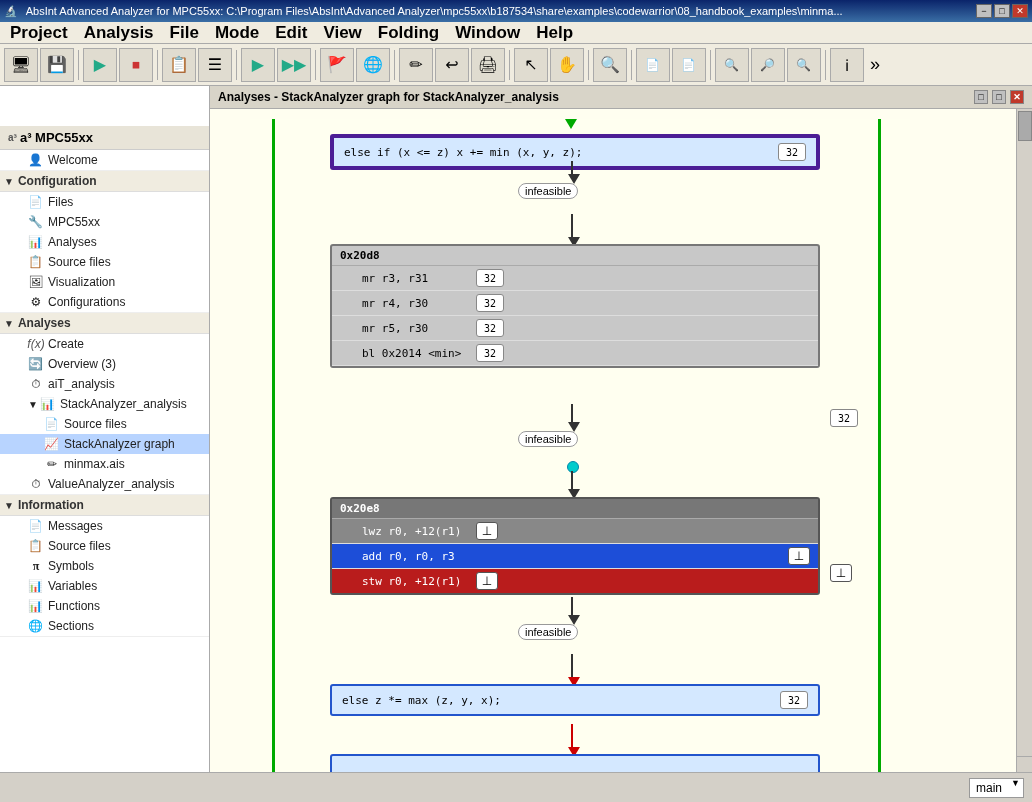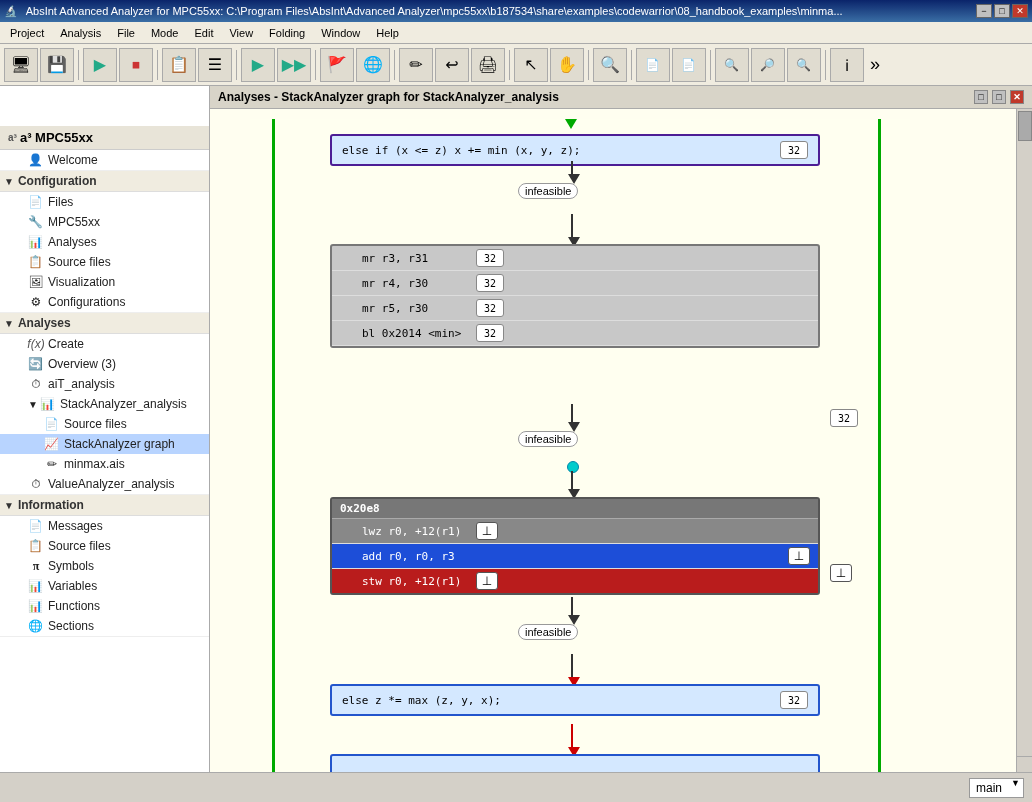--- a/index.html
+++ b/index.html
@@ -29,21 +29,22 @@
       background: #f0ece0;
       height: 22px;
       display: flex;
       align-items: center;
       border-bottom: 1px solid #aaa;
       padding: 0 2px;
     }
     .menu-item {
       padding: 2px 8px;
       cursor: pointer;
-      font-size: 11px;
+      font-size: 17px;
+      font-weight: bold;
     }
 
     
     #toolbar {
       background: #f0ece0;
       height: 42px;
       display: flex;
       align-items: center;
       border-bottom: 1px solid #aaa;
       padding: 2px 4px;
@@ -402,36 +403,37 @@
       <div id="graph-canvas">
 
         <div style="position:absolute; left:40px; top:10px; width:660px; height:760px; background:#fffff0; border:none;"></div>
 
         <div style="position:absolute; left:62px; top:10px; width:3px; height:780px; background:#00aa00;"></div>
 
         <div style="position:absolute; left:668px; top:10px; width:3px; height:780px; background:#00aa00;"></div>
 
         <div style="position:absolute; left:355px; top:10px; width:0; height:0; border-left:6px solid transparent; border-right:6px solid transparent; border-top:10px solid #00aa00;"></div>
 
-        <div style="position:absolute; left:120px; top:25px; width:490px; padding:5px 10px; background:#d4e8ff; border:2px solid #4c1d95; border-radius:3px; display:flex; align-items:center; justify-content:space-between;">
+        <div style="position:absolute; left:120px; top:25px; width:490px; padding:5px 10px; background:#d4e8ff; border:4px solid #4c1d95; border-radius:3px; display:flex; align-items:center; justify-content:space-between;">
           <span style="font-family:monospace; font-size:11px;">else  if (x &lt;= z)  x += min (x, y, z);</span>
           <span class="badge">32</span>
         </div>
 
         <div style="position:absolute; left:358px; top:65px; width:0; height:0; border-left:6px solid transparent; border-right:6px solid transparent; border-top:10px solid #333;"></div>
         <div style="position:absolute; left:361px; top:52px; width:2px; height:15px; background:#333;"></div>
 
         <div style="position:absolute; left:308px; top:75px;">
           <span class="infeasible-label">infeasible</span>
         </div>
 
         <div style="position:absolute; left:361px; top:105px; width:2px; height:25px; background:#333;"></div>
         <div style="position:absolute; left:358px; top:128px; width:0; height:0; border-left:6px solid transparent; border-right:6px solid transparent; border-top:10px solid #333;"></div>
 
         <div style="position:absolute; left:120px; top:135px; width:490px; background:#c8c8c8; border:2px solid #777; border-radius:3px;">
+          <div class="node-header">0x20d8</div>
           <div class="instr-row">
             <span class="instr-text">mr r3, r31</span>
             <span class="badge">32</span>
           </div>
           <div class="instr-row">
             <span class="instr-text">mr r4, r30</span>
             <span class="badge">32</span>
           </div>
           <div class="instr-row">
             <span class="instr-text">mr r5, r30</span>

